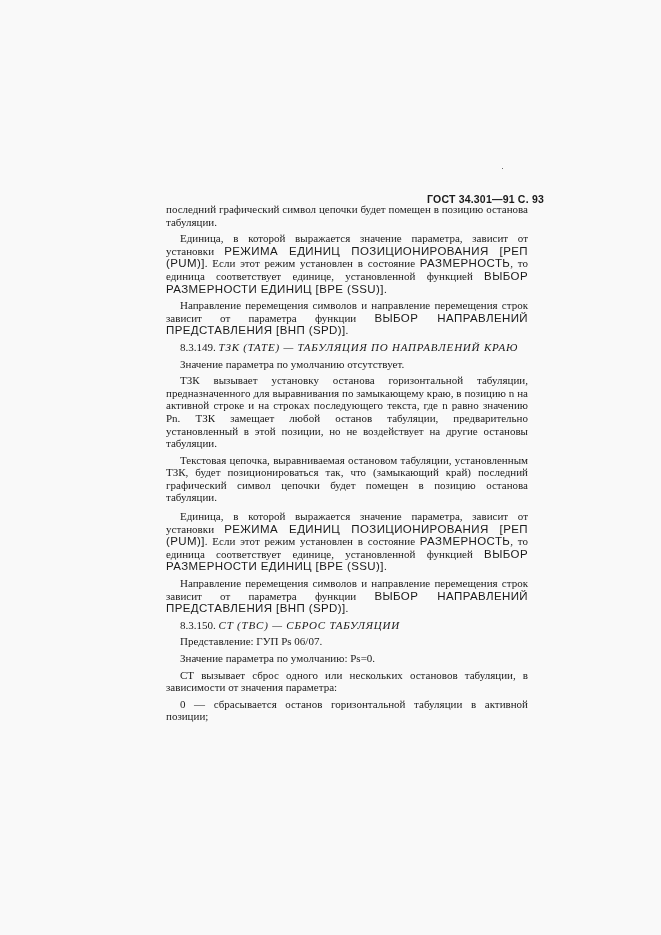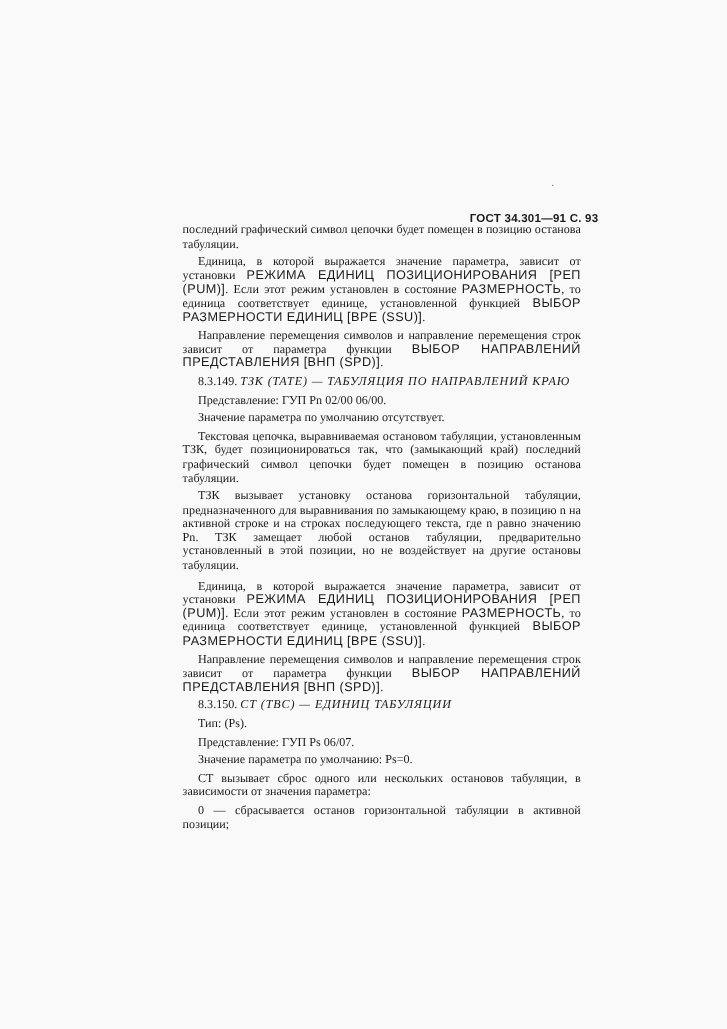--- a/index.html
+++ b/index.html
@@ -34,28 +34,26 @@
 <div class="dot" style="left:502px;top:168px;"></div>
 
 <div class="body-text">
   <p class="noind">последний графический символ цепочки будет помещен в позицию останова табуляции.</p>
 
   <p><span>Единица, в которой выражается значение параметра, зависит от установки </span><span class="caps">РЕЖИМА ЕДИНИЦ ПОЗИЦИОНИРОВАНИЯ [РЕП (PUM)]</span><span>. Если этот режим установлен в состояние </span><span class="caps">РАЗМЕРНОСТЬ</span><span>, то единица соответствует единице, установленной функцией </span><span class="caps">ВЫБОР РАЗМЕРНОСТИ ЕДИНИЦ [ВРЕ (SSU)]</span><span>.</span></p>
 
   <p><span>Направление перемещения символов и направление перемещения строк зависит от параметра функции </span><span class="caps">ВЫБОР НАПРАВЛЕНИЙ ПРЕДСТАВЛЕНИЯ [ВНП (SPD)]</span><span>.</span></p>
 
   <p><span>8.3.149.</span> <span class="ital">ТЗК (TATE) — ТАБУЛЯЦИЯ ПО НАПРАВЛЕНИЙ КРАЮ</span></p>
-  <p>Представление: ГУП Pn 02/00 06/00.</p>
   <p>Значение параметра по умолчанию отсутствует.</p>
+  <p>ТЗК вызывает установку останова горизонтальной табуляции, предназначенного для выравнивания по замыкающему краю, в позицию n на активной строке и на строках последующего текста, где n равно значению Pn. ТЗК замещает любой останов табуляции, предварительно установленный в этой позиции, но не воздействует на другие остановы табуляции.</p>
   <p>Текстовая цепочка, выравниваемая остановом табуляции, установленным ТЗК, будет позиционироваться так, что (замыкающий край) последний графический символ цепочки будет помещен в позицию останова табуляции.</p>
-  <p>ТЗК вызывает установку останова горизонтальной табуляции, предназначенного для выравнивания по замыкающему краю, в позицию n на активной строке и на строках последующего текста, где n равно значению Pn. ТЗК замещает любой останов табуляции, предварительно установленный в этой позиции, но не воздействует на другие остановы табуляции.</p>
 
   <p class="gap"><span>Единица, в которой выражается значение параметра, зависит от установки </span><span class="caps">РЕЖИМА ЕДИНИЦ ПОЗИЦИОНИРОВАНИЯ [РЕП (PUM)]</span><span>. Если этот режим установлен в состояние </span><span class="caps">РАЗМЕРНОСТЬ</span><span>, то единица соответствует единице, установленной функцией </span><span class="caps">ВЫБОР РАЗМЕРНОСТИ ЕДИНИЦ [ВРЕ (SSU)]</span><span>.</span></p>
 
   <p><span>Направление перемещения символов и направление перемещения строк зависит от параметра функции </span><span class="caps">ВЫБОР НАПРАВЛЕНИЙ ПРЕДСТАВЛЕНИЯ [ВНП (SPD)]</span><span>.</span></p>
 
-  <p><span>8.3.150.</span> <span class="ital">СТ (TBC) — ЕДИНИЦ ТАБУЛЯЦИИ</span></p>
-  <p>Тип: (Ps).</p>
+  <p><span>8.3.150.</span> <span class="ital">СТ (TBC) — СБРОС ТАБУЛЯЦИИ</span></p>
   <p>Представление: ГУП Ps 06/07.</p>
   <p>Значение параметра по умолчанию: Ps=0.</p>
   <p>СТ вызывает сброс одного или нескольких остановов табуляции, в зависимости от значения параметра:</p>
   <p>0 — сбрасывается останов горизонтальной табуляции в активной позиции;</p>
 </div>
 
 </body></html>

